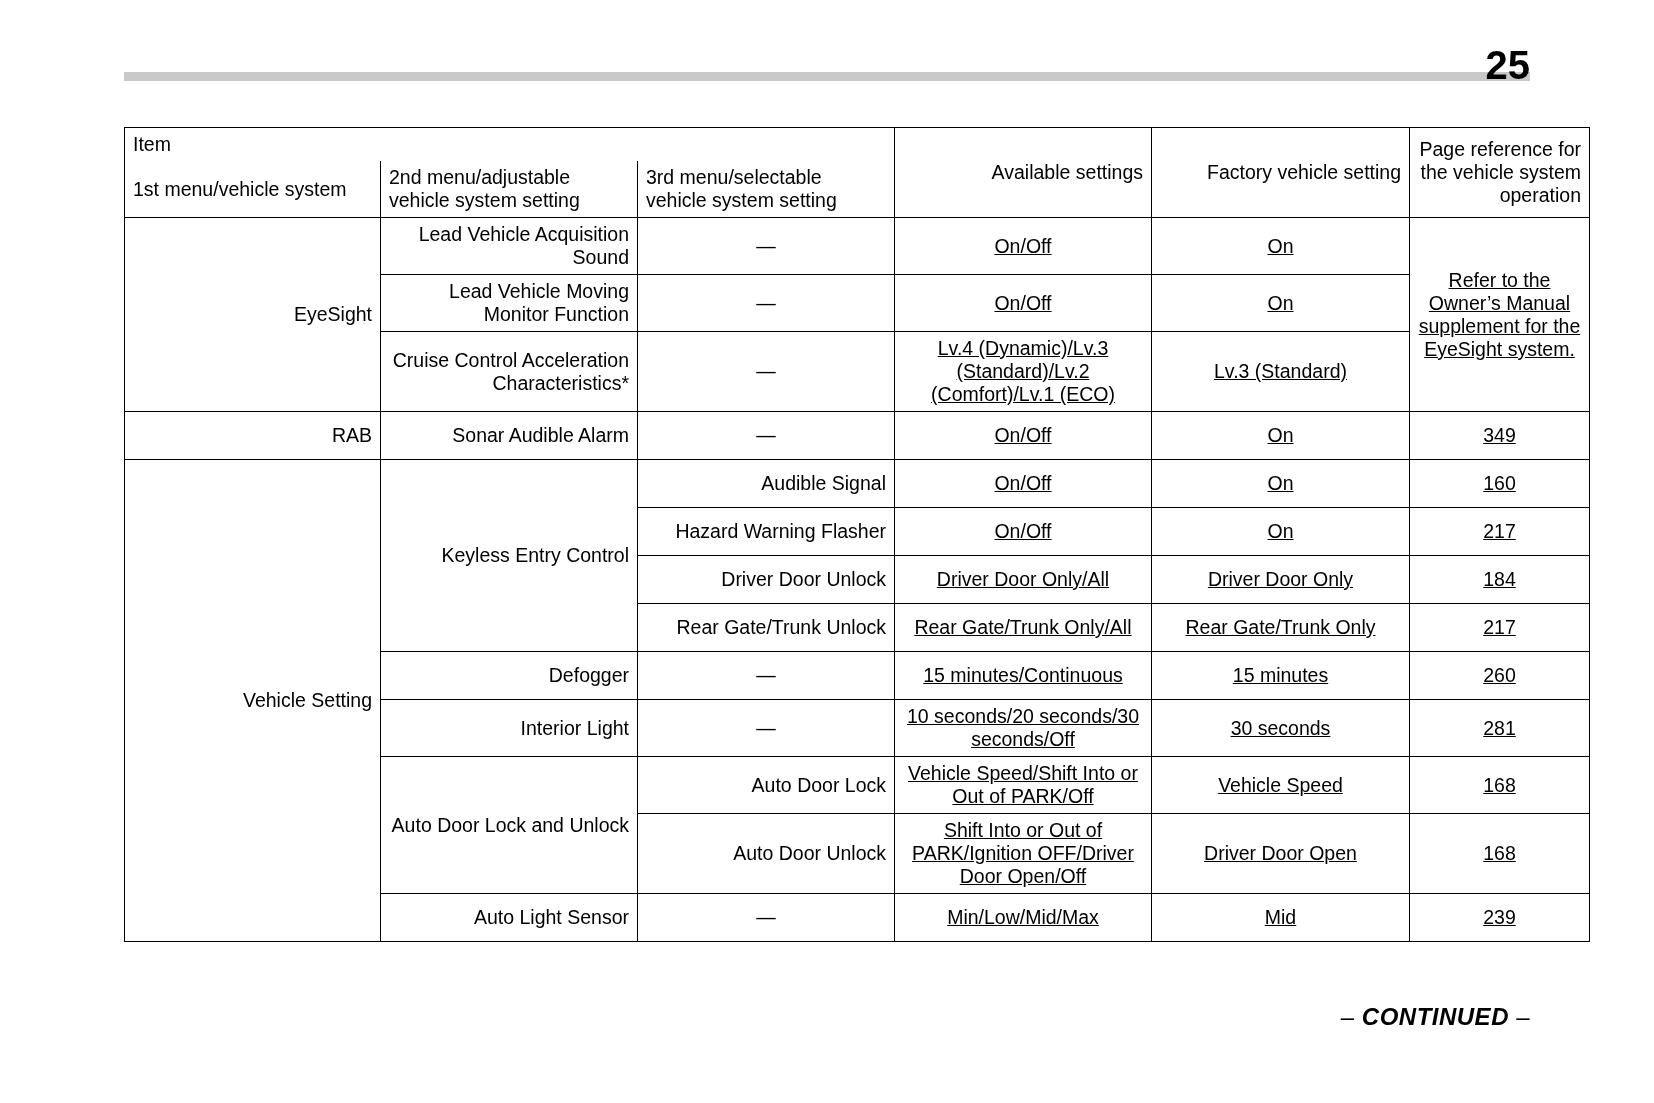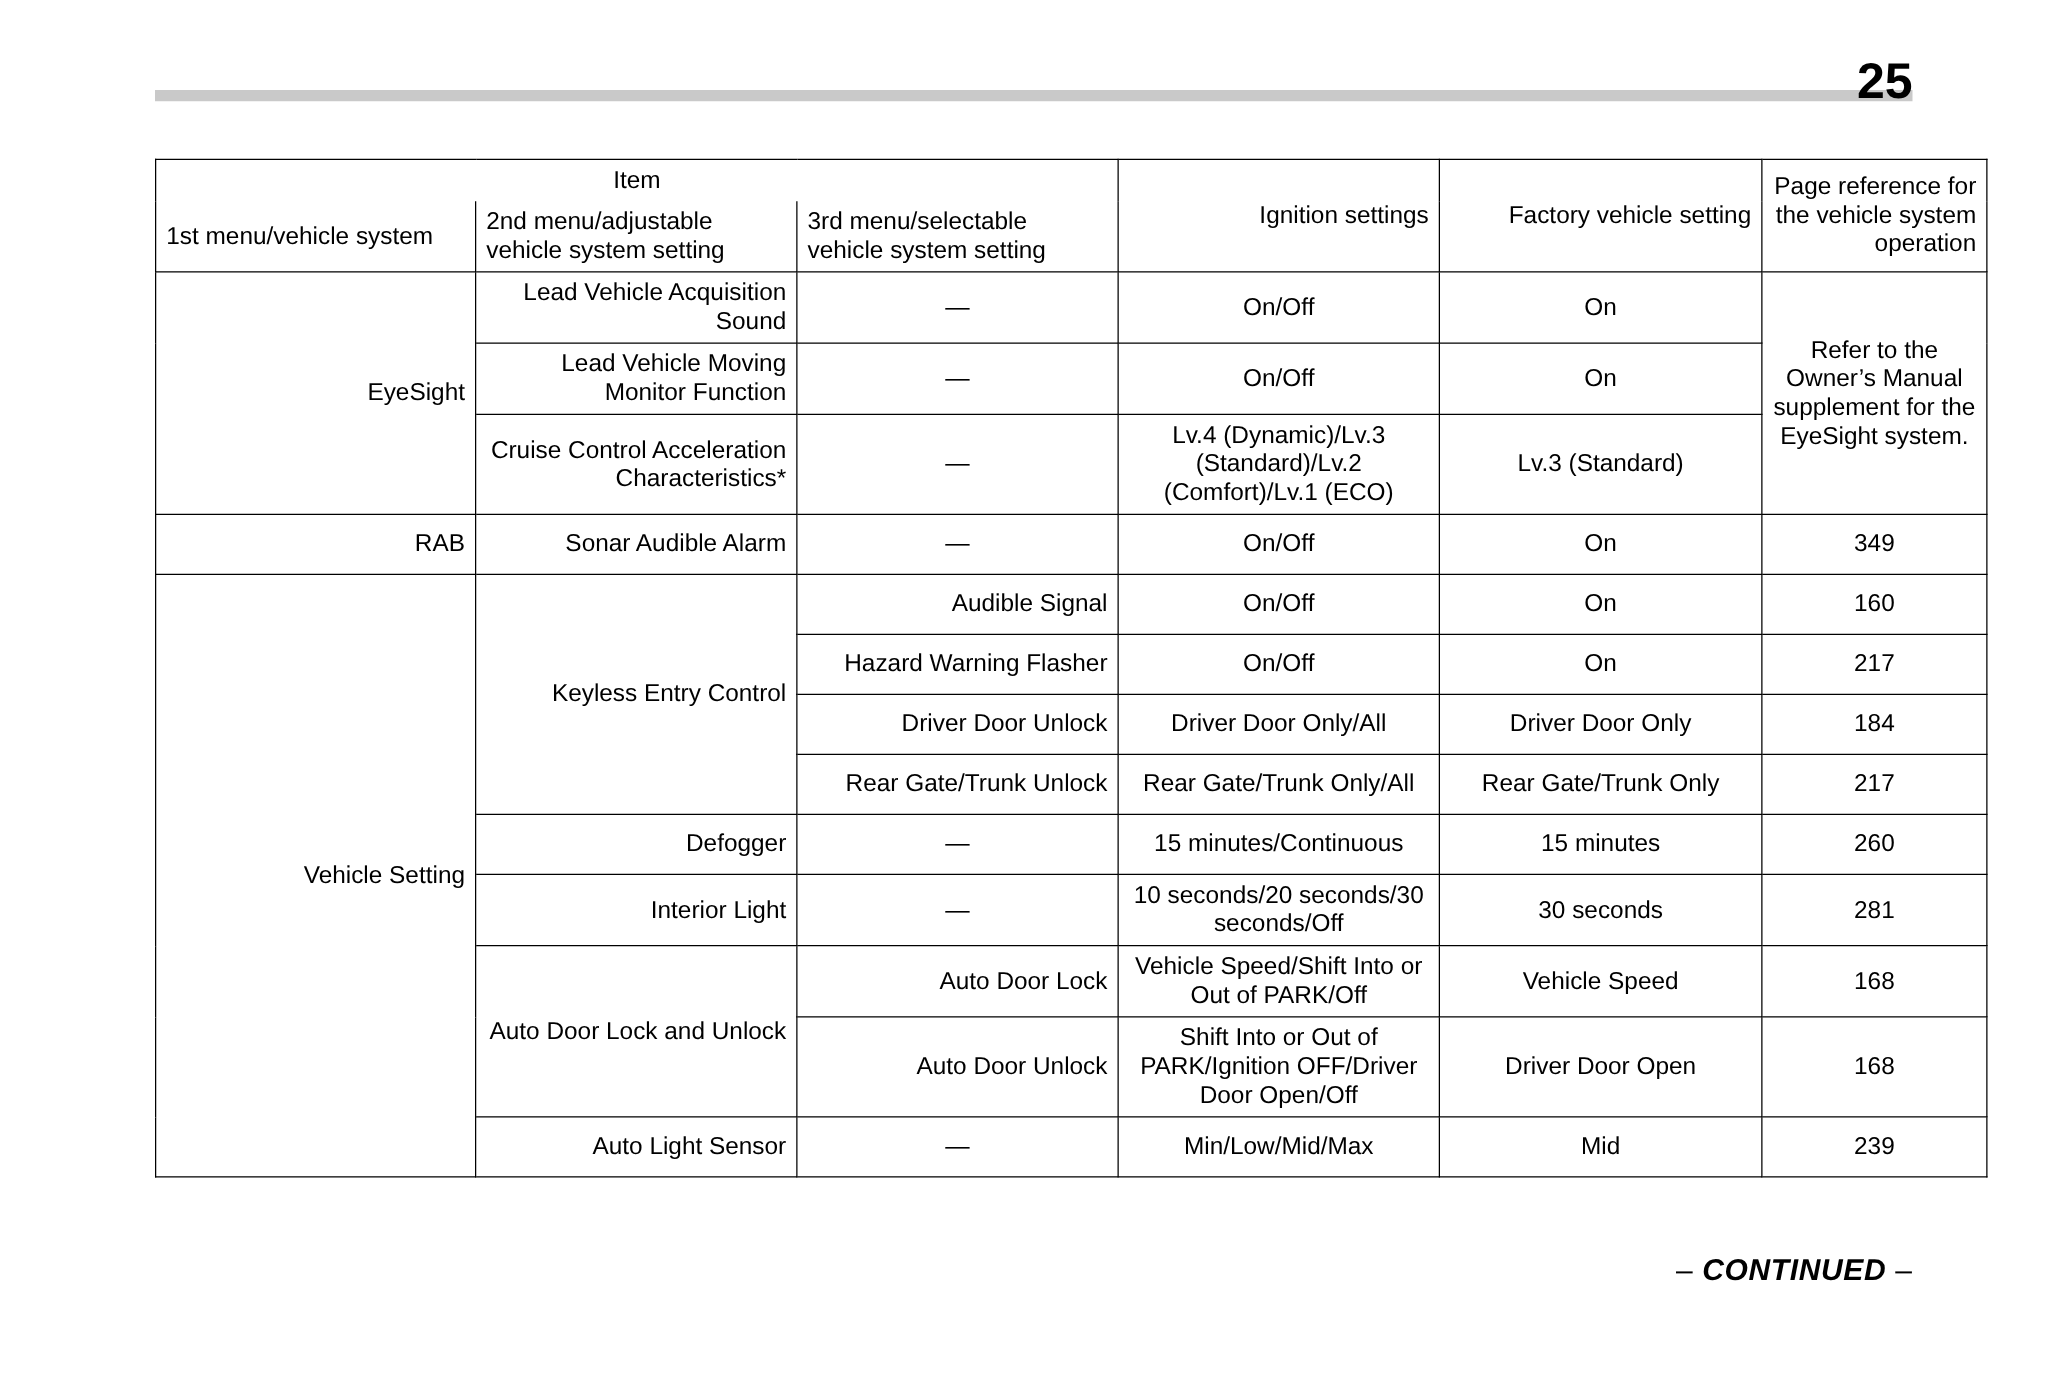--- a/index.html
+++ b/index.html
@@ -59,25 +59,25 @@
     font-weight: normal;
     line-height: 1.18;
   }
   .c1 { width: 256px; }
   .c2 { width: 257px; }
   .c3 { width: 257px; }
   .c4 { width: 257px; }
   .c5 { width: 258px; }
   .c6 { width: 180px; }
 
-  .center { text-align: center; }
+  .center { text-align: center; text-decoration: underline; }
   .left { text-align: right; }
 
   .hdr-item {
-    text-align: center;
+    text-align: left;
     border-bottom: none !important;
     margin-top: 20px;
   }
   .hdr-sub-left {
     text-align: left;
     border-top: none !important;
   }
   .hdr-plain {
     text-align: right;
   }
@@ -116,21 +116,21 @@
           <col class="c2">
           <col class="c3">
           <col class="c4">
           <col class="c5">
           <col class="c6">
       </colgroup>
       <tbody>
 
         <tr>
           <td class="hdr-item" colspan="3">Item</td>
-          <td class="hdr-plain" rowspan="2">Ignition settings</td>
+          <td class="hdr-plain" rowspan="2">Available settings</td>
           <td class="hdr-plain" rowspan="2">Factory vehicle setting</td>
           <td class="hdr-plain" rowspan="2">Page reference for the vehicle system operation</td>
         </tr>
 
         <tr class="row-h-55">
           <td class="hdr-sub-left">1st menu/vehicle system</td>
           <td class="hdr-sub-left">2nd menu/adjustable vehicle system setting</td>
           <td class="hdr-sub-left">3rd menu/selectable vehicle system setting</td>
         </tr>
 

